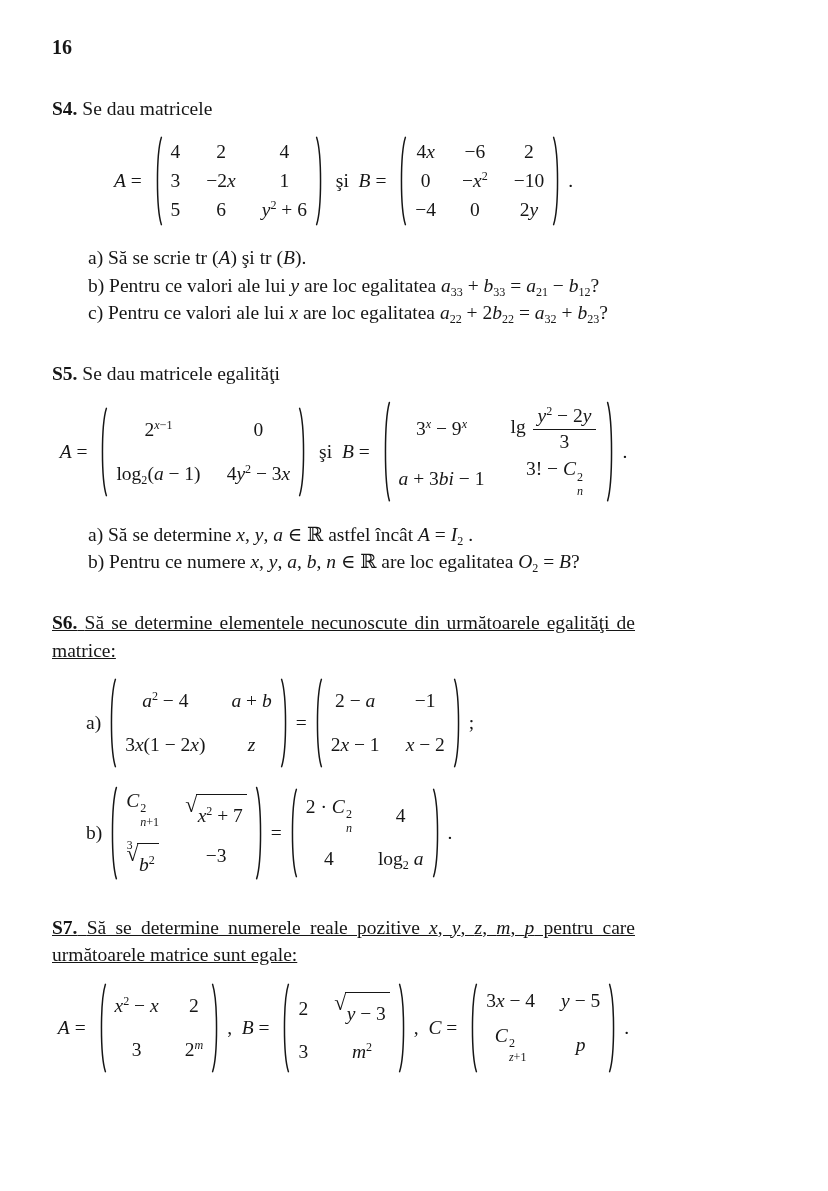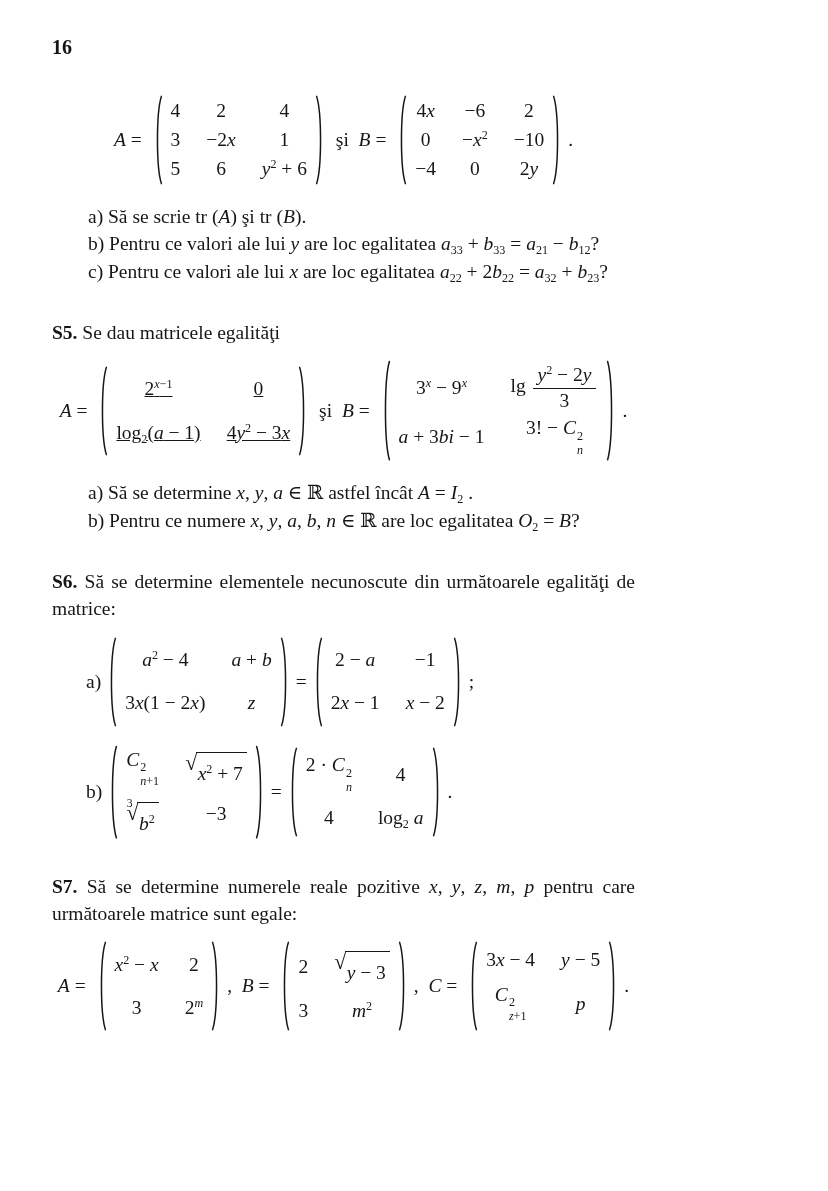--- a/index.html
+++ b/index.html
@@ -20,21 +20,21 @@
     font-size: 20px;
     margin-bottom: 36px;
   }
   .sec { margin-top: 34px; }
   .sec.first { margin-top: 0; }
   .para {
     font-size: 19.5px;
     line-height: 1.4;
     margin: 0;
   }
-  .just { text-align: justify; }
+  .just { text-align: justify; text-decoration: underline; }
   .slabel { font-weight: 700; }
   i { font-style: italic; }
   sup, sub { font-size: 0.62em; line-height: 0; }
   sup { vertical-align: 0.55em; }
   sub { vertical-align: -0.3em; }
   .m { white-space: pre; }
 
   
   .eqline {
     display: flex;
@@ -93,20 +93,21 @@
   .item { font-size: 19.5px; line-height: 1.4; }
 </style>
 </head>
 <body>
 
 <div class="page">
 
   <div class="pagenum">16</div>
 
   <section class="sec first">
+    <p class="para"><b class="slabel">S4.</b> <span>Se dau matricele</span></p>
     <div class="eqline center">
         <span class="m"><i>A</i> = </span>
         <span class="matrix">
           <svg class="paren" viewBox="0 0 10 100" preserveAspectRatio="none" aria-hidden="true">
             <path d="M8.2 1.5 C2.4 20 2.4 80 8.2 98.5" fill="none" stroke="currentColor" stroke-width="1.5" vector-effect="non-scaling-stroke" stroke-linecap="round"></path>
           </svg>
           <span class="grid" style="grid-template-columns: repeat(3, auto);">
             <span class="cell">4</span>
             <span class="cell">2</span>
             <span class="cell">4</span>
@@ -151,21 +152,21 @@
   </section>
 
   <section class="sec">
     <p class="para"><b class="slabel">S5.</b> <span>Se dau matricele egalităţi</span></p>
     <div class="eqline center">
         <span class="m"><i>A</i> = </span>
         <span class="matrix">
           <svg class="paren" viewBox="0 0 10 100" preserveAspectRatio="none" aria-hidden="true">
             <path d="M8.2 1.5 C2.4 20 2.4 80 8.2 98.5" fill="none" stroke="currentColor" stroke-width="1.5" vector-effect="non-scaling-stroke" stroke-linecap="round"></path>
           </svg>
-          <span class="grid" style="grid-template-columns: repeat(2, auto); text-decoration: underline;">
+          <span class="grid" style="grid-template-columns: repeat(2, auto);">
             <span class="cell">2<sup><i>x</i>−1</sup></span>
             <span class="cell">0</span>
             <span class="cell">log<sub>2</sub>(<i>a</i> − 1)</span>
             <span class="cell">4<i>y</i><sup>2</sup> − 3<i>x</i></span>
           </span>
           <svg class="paren" viewBox="0 0 10 100" preserveAspectRatio="none" aria-hidden="true">
             <path d="M1.8 1.5 C7.6 20 7.6 80 1.8 98.5" fill="none" stroke="currentColor" stroke-width="1.5" vector-effect="non-scaling-stroke" stroke-linecap="round"></path>
           </svg>
         </span>
         <span class="m"> şi  <i>B</i> = </span>

